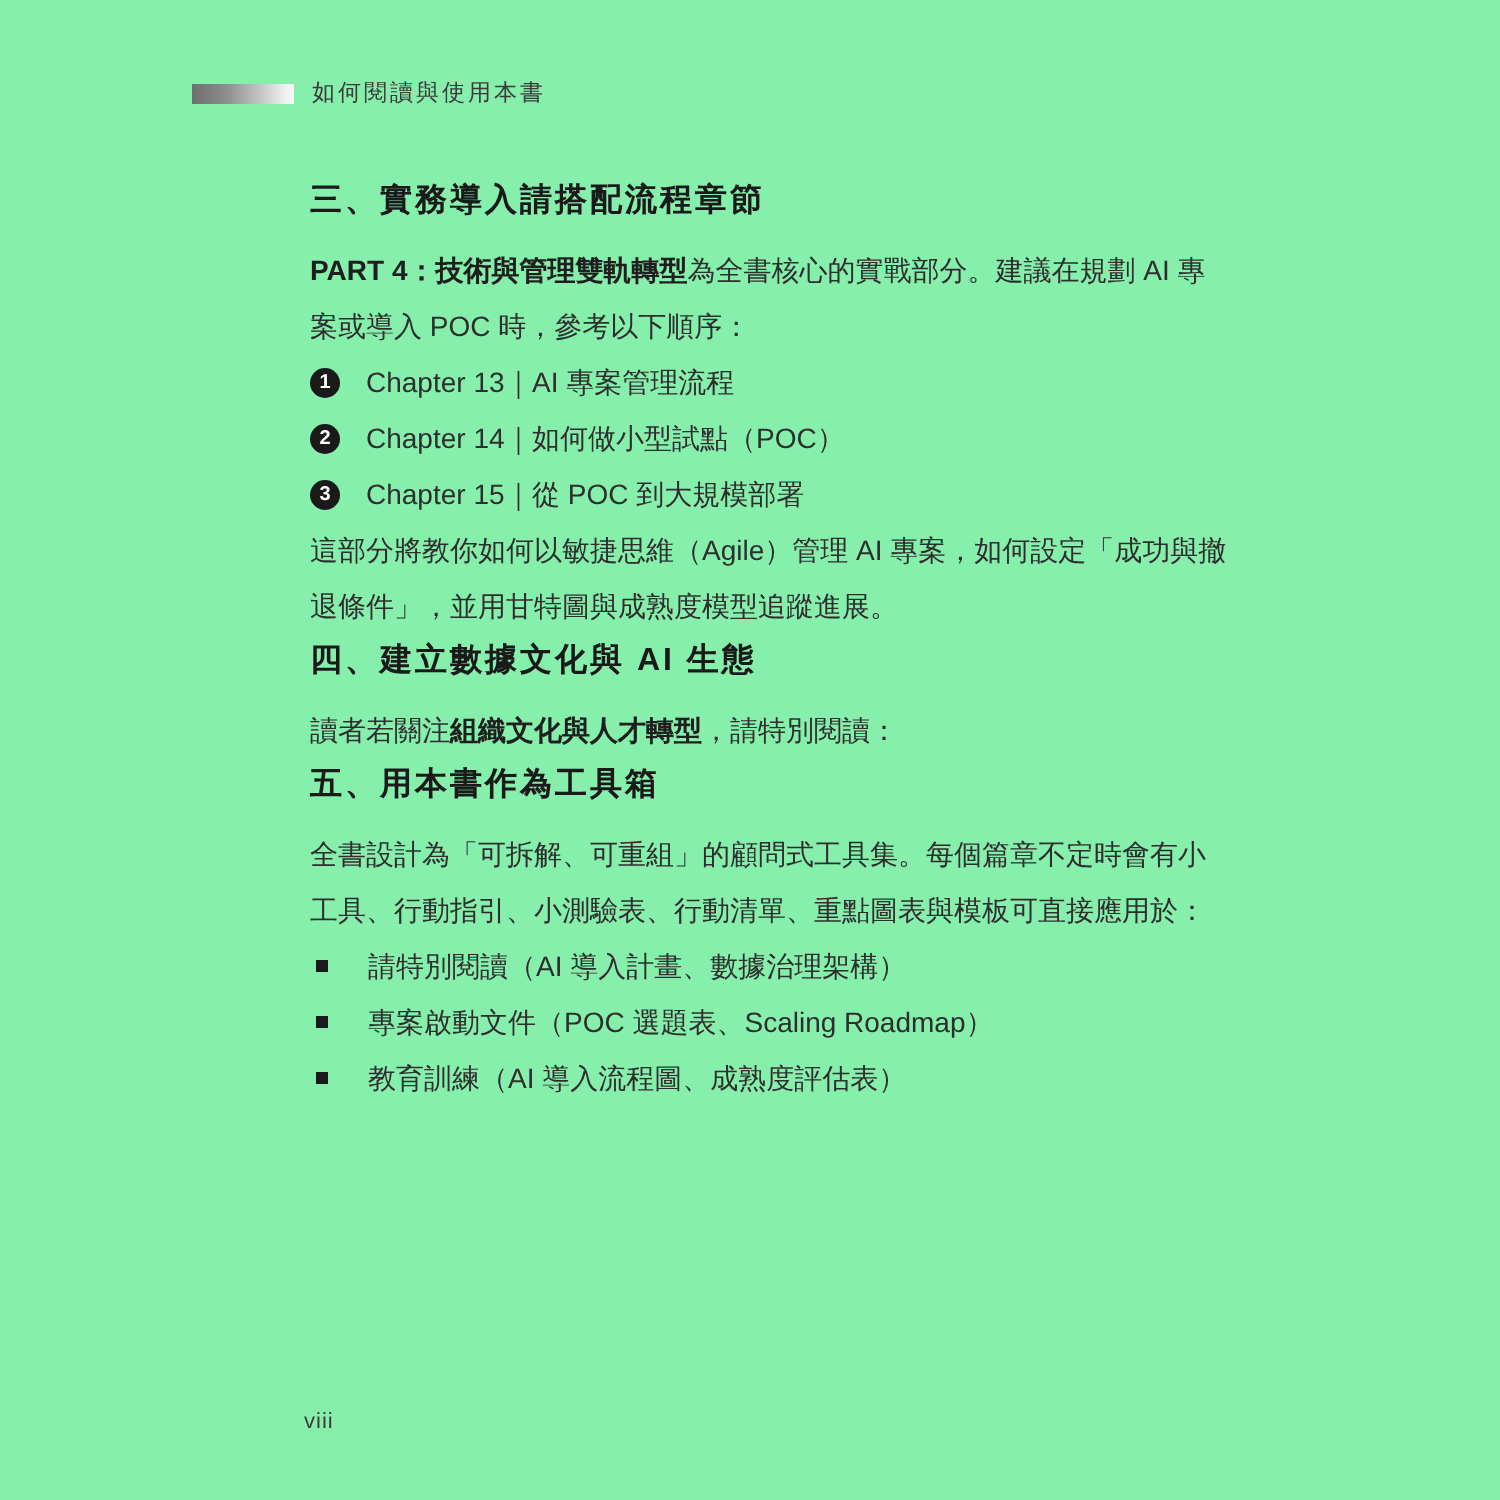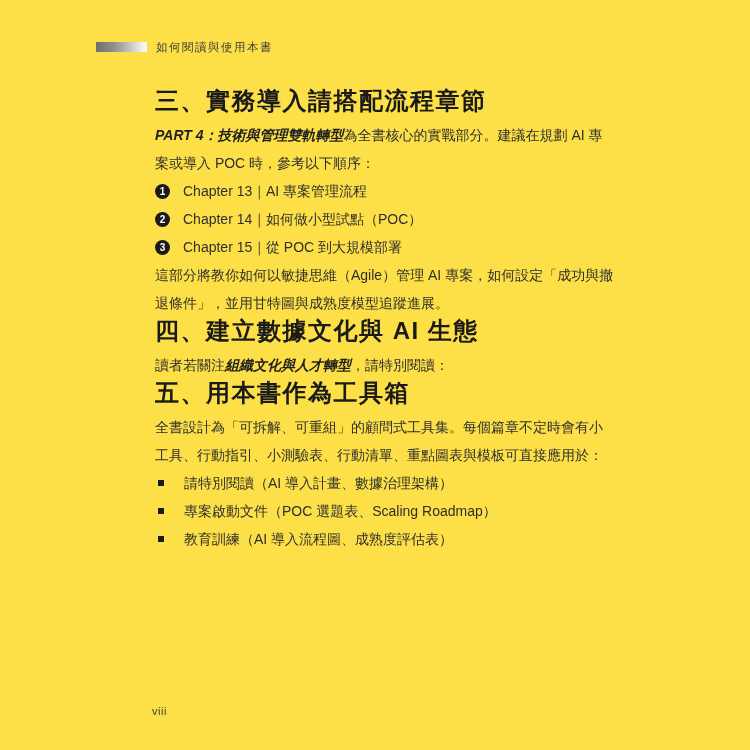--- a/index.html
+++ b/index.html
@@ -2,44 +2,44 @@
 <html><head>
 <meta charset="utf-8">
 <style>
   html, body { margin: 0; padding: 0; background: #ffffff; }
   body {
     width: 750px; height: 750px; position: relative; overflow: hidden;
     font-family: "Liberation Sans", "DejaVu Sans", sans-serif;
     color: #2e2e2e;
     -webkit-font-smoothing: antialiased;
   }
-  .page { position: absolute; inset: 0; background: #fde047; }
+  .page { position: absolute; inset: 0; background: #86efac; }
 
   
   .grad-bar {
     position: absolute; left: 96px; top: 42px; width: 51px; height: 10px;
     background: linear-gradient(90deg, #6e6e6e 0%, #8f8f8f 35%, #c2c2c2 65%, #eeeeee 90%, #fafafa 100%);
   }
   .header-title {
     position: absolute; left: 156px; top: 40px;
     font-size: 11.5px; letter-spacing: 1.5px; color: #3a3a3a; line-height: 14px;
   }
 
   
   .content {
     position: absolute; left: 155px; top: 0; width: 460px;
     padding-top: 87px; font-size: 14px; line-height: 28px;
   }
   .sec-h {
-    margin: 0; font-size: 24px; font-weight: bold; line-height: 28px;
+    margin: 0; font-size: 16px; font-weight: bold; line-height: 28px;
     letter-spacing: 1.5px; color: #1a1a1a;
   }
   .para { margin: 0; }
   .para.gap { margin-top: 6px; }
-  .para b { font-weight: bold; color: #1f1f1f; font-style: italic; }
+  .para b { font-weight: bold; color: #1f1f1f; }
 
   ul.blist { list-style: none; margin: 0; padding: 0; }
   .li { display: flex; align-items: flex-start; line-height: 28px; }
   .circle-marker {
     flex: none; width: 15px; height: 15px; margin: 6.5px 13px 0 0;
     background: #1a1a1a; border-radius: 50%;
     color: #ffffff; font-size: 10px; font-weight: bold; line-height: 15px;
     text-align: center; display: inline-block;
   }
   .square-marker {

